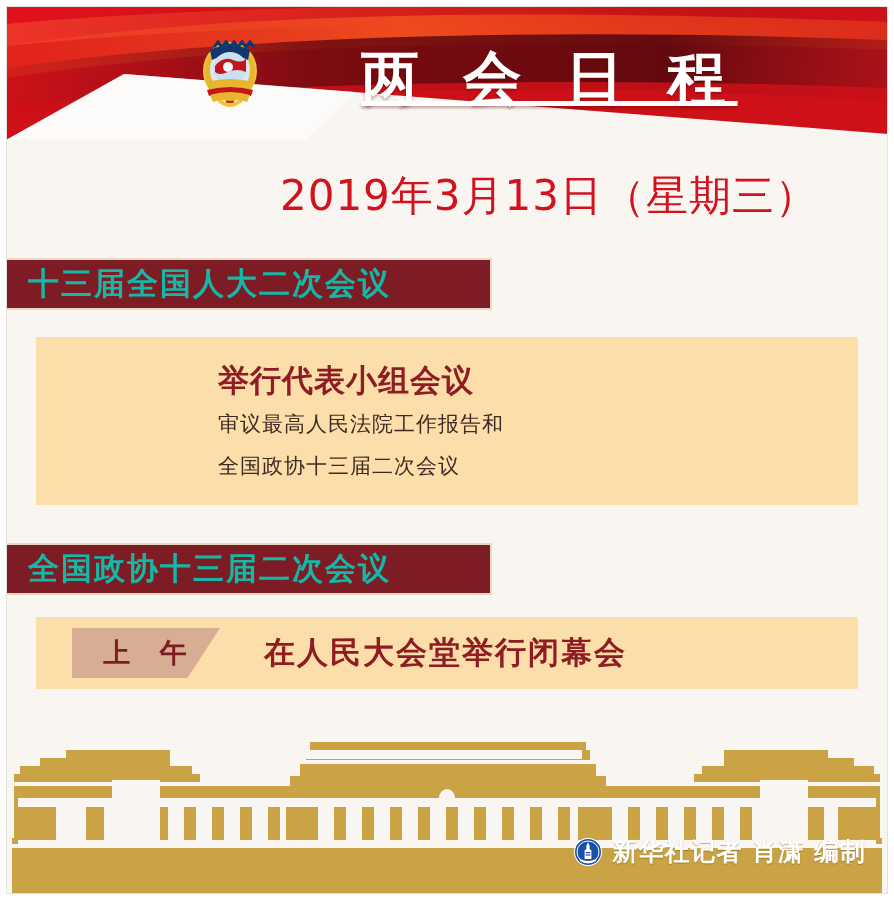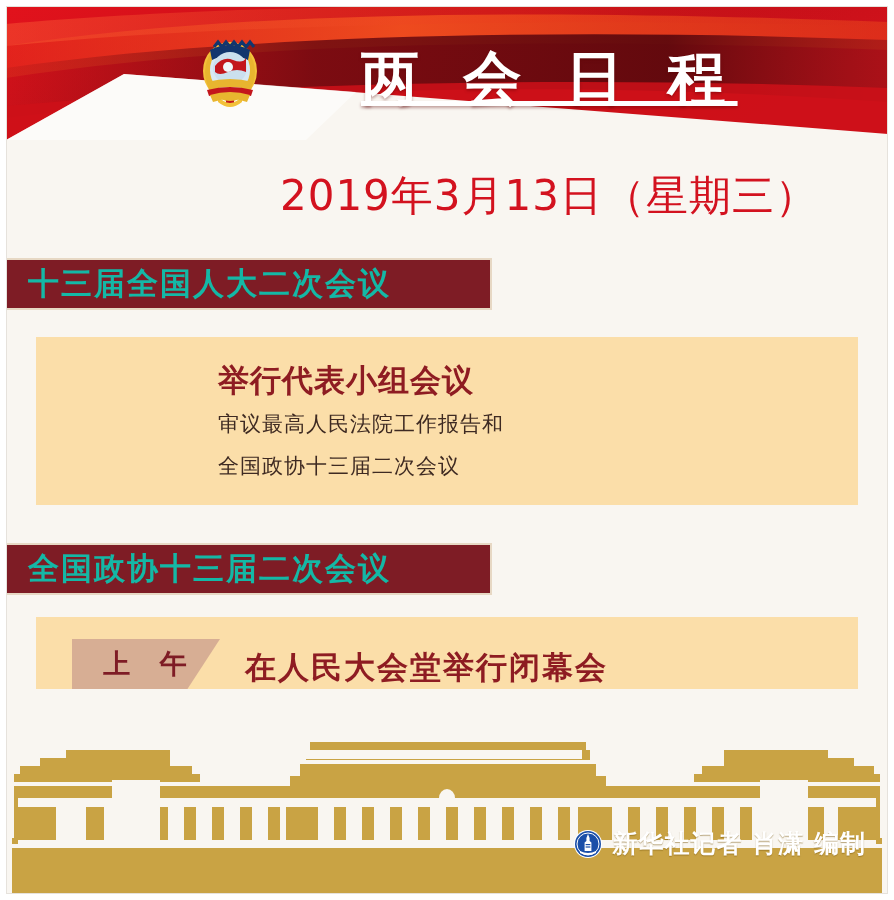--- a/index.html
+++ b/index.html
@@ -90,21 +90,21 @@
   #sec-bar-2{top:543px;width:492px;}
 
   
   .panel{
     position:absolute;left:36px;
     width:822px;
     background:#FBDEA9;
     box-sizing:border-box;
   }
   #panel-1{top:337px;height:168px;padding:20px 0 0 182px;}
-  #panel-2{top:617px;height:72px;display:flex;align-items:flex-end;}
+  #panel-2{top:617px;height:72px;display:flex;align-items:center;}
 
   .panel-title{
     color:#8E1C22;
     font-size:31px;
     font-weight:bold;
     letter-spacing:1px;
     line-height:46px;
     white-space:nowrap;
   }
   .panel-line{
@@ -122,38 +122,38 @@
     background:#D7AE94;
     color:#7E1C25;
     font-size:27px;font-weight:bold;
     letter-spacing:10px;
     display:flex;align-items:center;justify-content:center;
     box-sizing:border-box;
     padding-left:8px;
     clip-path:polygon(0 0,100% 0,78% 100%,0 100%);
   }
   .row-text{
-    margin-left:25px;
+    margin-left:44px;
     color:#8E1C22;
     font-size:31px;
     font-weight:bold;
     letter-spacing:2px;
     white-space:nowrap;
   }
 
   
   .building{
     position:absolute;left:0;bottom:6px;
     width:894px;height:180px;
     z-index:10;
   }
 
   
   .credit{
-    position:absolute;right:28px;bottom:40px;
+    position:absolute;right:28px;bottom:32px;
     display:flex;align-items:center;gap:10px;
     z-index:20;
   }
   .credit-logo{width:30px;height:30px;flex:0 0 auto;}
   .credit-text{
     color:#ffffff;
     font-size:25px;
     font-weight:bold;
     letter-spacing:1px;
     white-space:nowrap;

